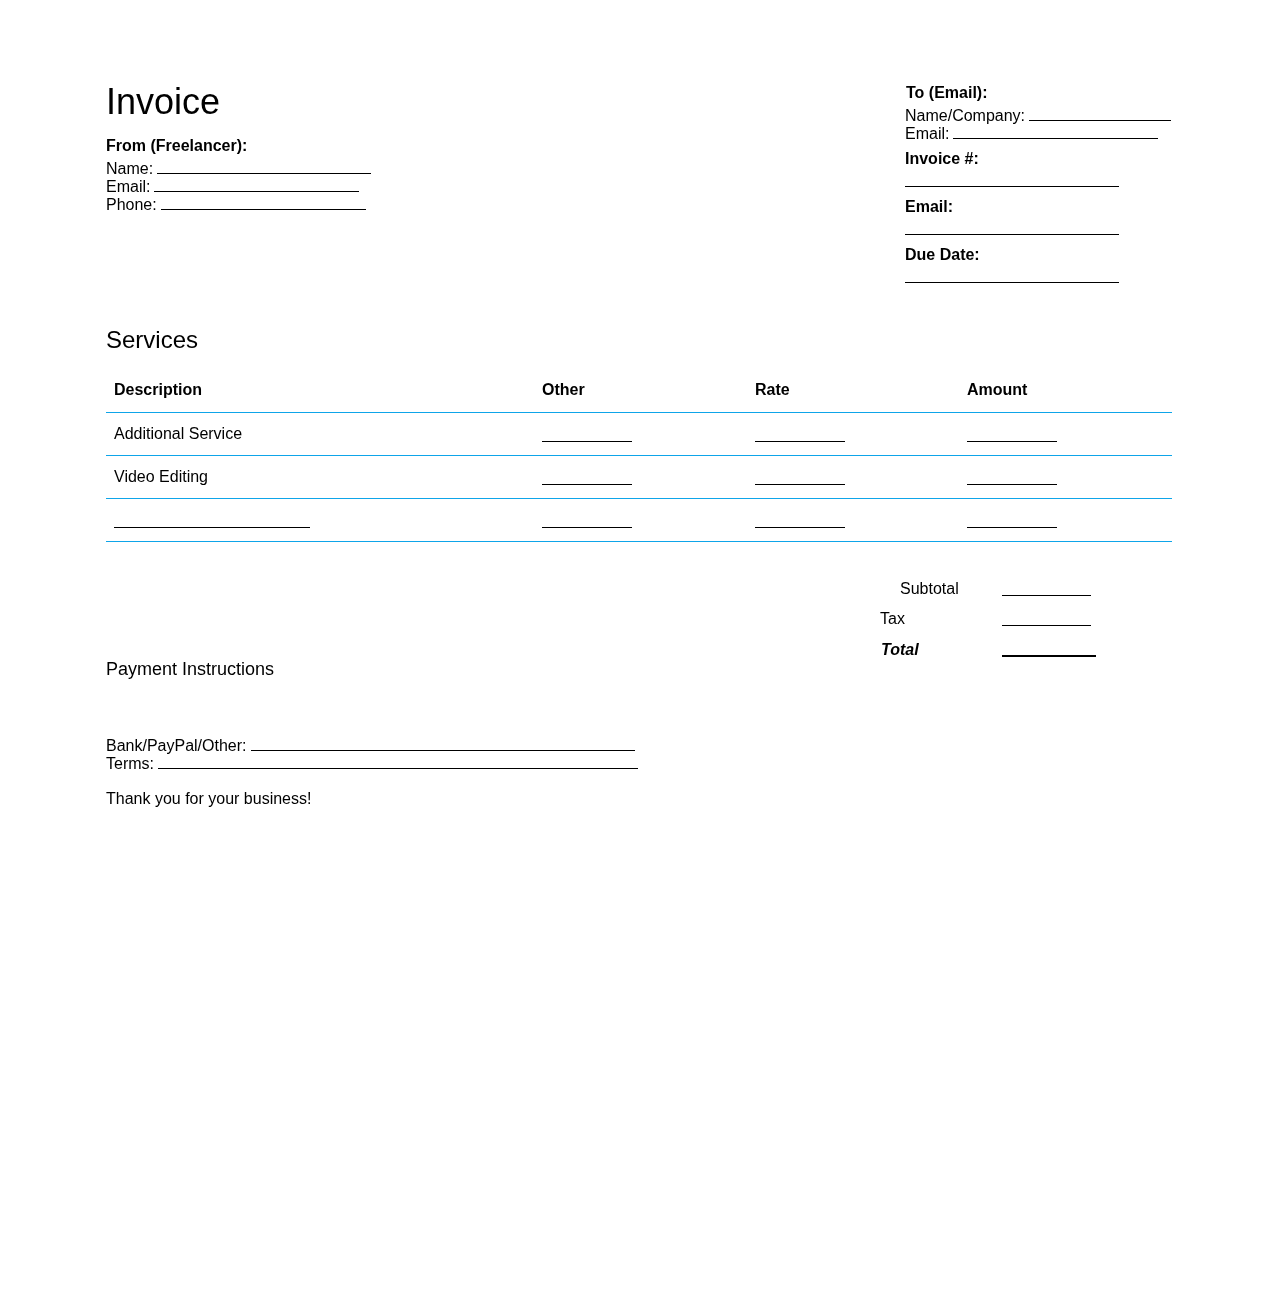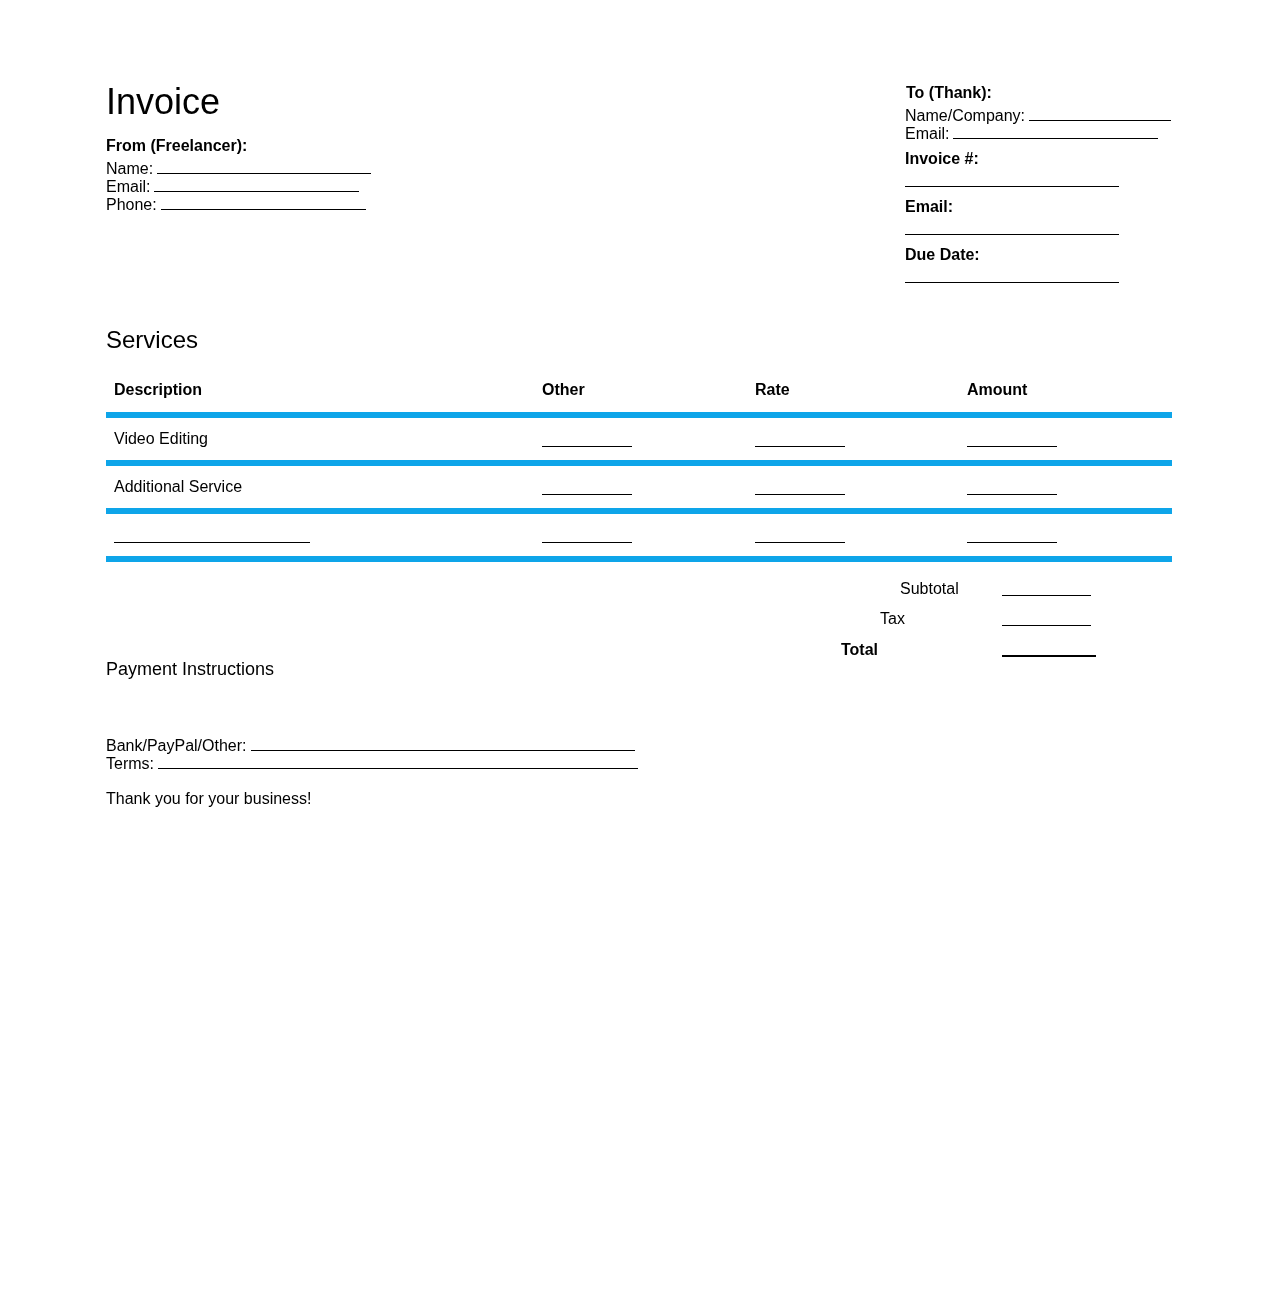--- a/index.html
+++ b/index.html
@@ -41,21 +41,21 @@
       font-size: 24px; line-height: 28px;
     }
     .table {
       position: absolute;
       left: 106px; top: 369px;
       width: 1066px;
     }
     .tr {
       position: relative;
       height: 42px;
-      border-bottom: 6px solid #0ea5e9;
+      border-bottom: 1px solid #0ea5e9;
     }
     .tr.head { height: 43px; }
     .cell {
       position: absolute;
       top: 0;
       font-size: 16px;
       line-height: 18px;
     }
     .head .cell { top: 12px; font-weight: bold; }
     .body-row .cell { top: 12px; }
@@ -91,21 +91,21 @@
 <div class="abs field-line" style="left:106px; top:159px;">
   <span>Name:</span><span class="blank" style="width:214px;"></span>
 </div>
 <div class="abs field-line" style="left:106px; top:177px;">
   <span>Email:</span><span class="blank" style="width:205px;"></span>
 </div>
 <div class="abs field-line" style="left:106px; top:195px;">
   <span>Phone:</span><span class="blank" style="width:205px;"></span>
 </div>
 
-<div class="abs label-bold" style="left:906px; top:84px;">To (Thank):</div>
+<div class="abs label-bold" style="left:906px; top:84px;">To (Email):</div>
 <div class="abs field-line" style="left:905px; top:106px;">
   <span>Name/Company:</span><span class="blank" style="width:142px;"></span>
 </div>
 <div class="abs field-line" style="left:905px; top:124px;">
   <span>Email:</span><span class="blank" style="width:205px;"></span>
 </div>
 
 <div class="abs label-bold" style="left:905px; top:150px;">Invoice #:</div>
 <div class="blank-block" style="left:905px; top:186px; width:214px;"></div>
 
@@ -119,48 +119,48 @@
 
 <div class="table">
   <div class="tr head">
     <div class="cell c-desc">Description</div>
     <div class="cell c-hours">Other</div>
     <div class="cell c-rate">Rate</div>
     <div class="cell c-amount">Amount</div>
   </div>
 
   <div class="tr body-row">
-    <div class="cell c-desc">Video Editing</div>
+    <div class="cell c-desc">Additional Service</div>
     <div class="cell-blank c-hours"></div>
     <div class="cell-blank c-rate"></div>
     <div class="cell-blank c-amount"></div>
   </div>
 
   <div class="tr body-row">
-    <div class="cell c-desc">Additional Service</div>
+    <div class="cell c-desc">Video Editing</div>
     <div class="cell-blank c-hours"></div>
     <div class="cell-blank c-rate"></div>
     <div class="cell-blank c-amount"></div>
   </div>
 
   <div class="tr body-row">
     <div class="cell-blank wide c-desc"></div>
     <div class="cell-blank c-hours"></div>
     <div class="cell-blank c-rate"></div>
     <div class="cell-blank c-amount"></div>
   </div>
 </div>
 
 <div class="abs totals-label" style="left:880px; top:580px;margin-left:20px;">Subtotal</div>
 <div class="totals-blank" style="left:1002px; top:595px;"></div>
 
 <div class="abs totals-label" style="left:880px; top:610px;">Tax</div>
 <div class="totals-blank" style="left:1002px; top:625px;"></div>
 
-<div class="abs totals-label bold" style="left:841px; top:641px;">Total</div>
+<div class="abs totals-label bold" style="left:881px; top:641px;font-style:italic;">Total</div>
 <div class="totals-blank total" style="left:1002px; top:655px;"></div>
 
 <div class="abs payment-title" style="left:106px; top:659px;">Payment Instructions</div>
 <div class="abs field-line" style="left:106px; top:736px;">
   <span>Bank/PayPal/Other:</span><span class="blank" style="width:384px;"></span>
 </div>
 <div class="abs field-line" style="left:106px; top:754px;">
   <span>Terms:</span><span class="blank" style="width:480px;"></span>
 </div>
 

